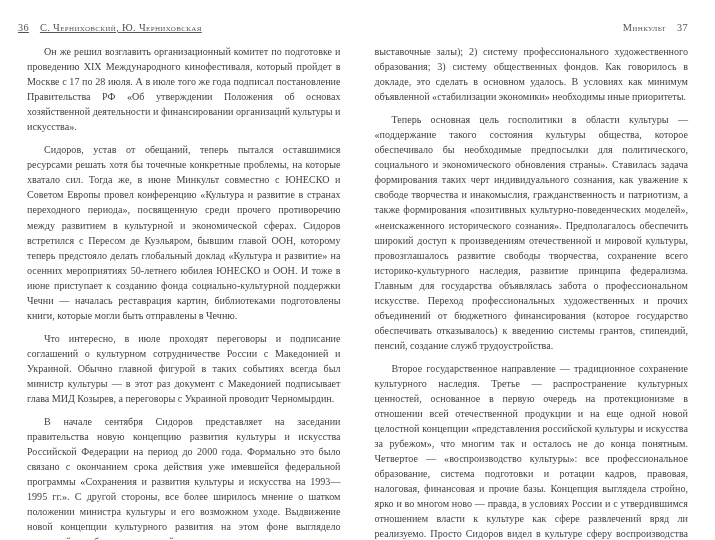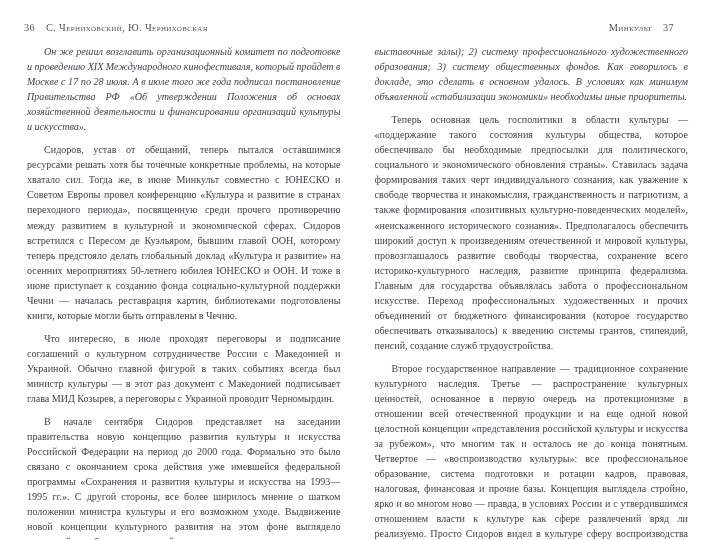--- a/index.html
+++ b/index.html
@@ -19,22 +19,22 @@
   }
   .running-head {
     position: absolute;
     top: 22px;
     height: 14px;
     font-size: 9.2px;
     letter-spacing: 0.35px;
     color: #52525c;
     white-space: nowrap;
   }
-  .running-head.left  { left: 24px; }
-  .running-head.right { right: 41px; text-align: right; }
+  .running-head.left  { left: 18px; text-decoration: underline; }
+  .running-head.right { right: 27px; text-align: right; }
 
   .folio {
     font-size: 10.2px;
     color: #52525c;
   }
   .head-names {
     font-variant: small-caps;
     font-size: 10.4px;
     color: #52525c;
   }
@@ -59,21 +59,21 @@
     font-size: 10.1px;
     line-height: 15.05px;
     text-align: justify;
     text-indent: 17px;
     hyphens: auto;
     -webkit-hyphens: auto;
     word-spacing: -0.1px;
     color: #3f3f47;
   }
   p.para + p.para { margin-top: 8px; }
-  .col p.para:first-child { text-indent: 0; font-style: italic; }
+  .col p.para:first-child { text-indent: 0; }
   .col p.para.indent-first { text-indent: 17px; }
 </style>
 </head>
 <body>
 
 <div class="page">
 
   <div class="running-head left rh-left">
     <span class="folio">36</span><span class="head-names">С. Черниховский, Ю. Черниховская</span>
   </div>

